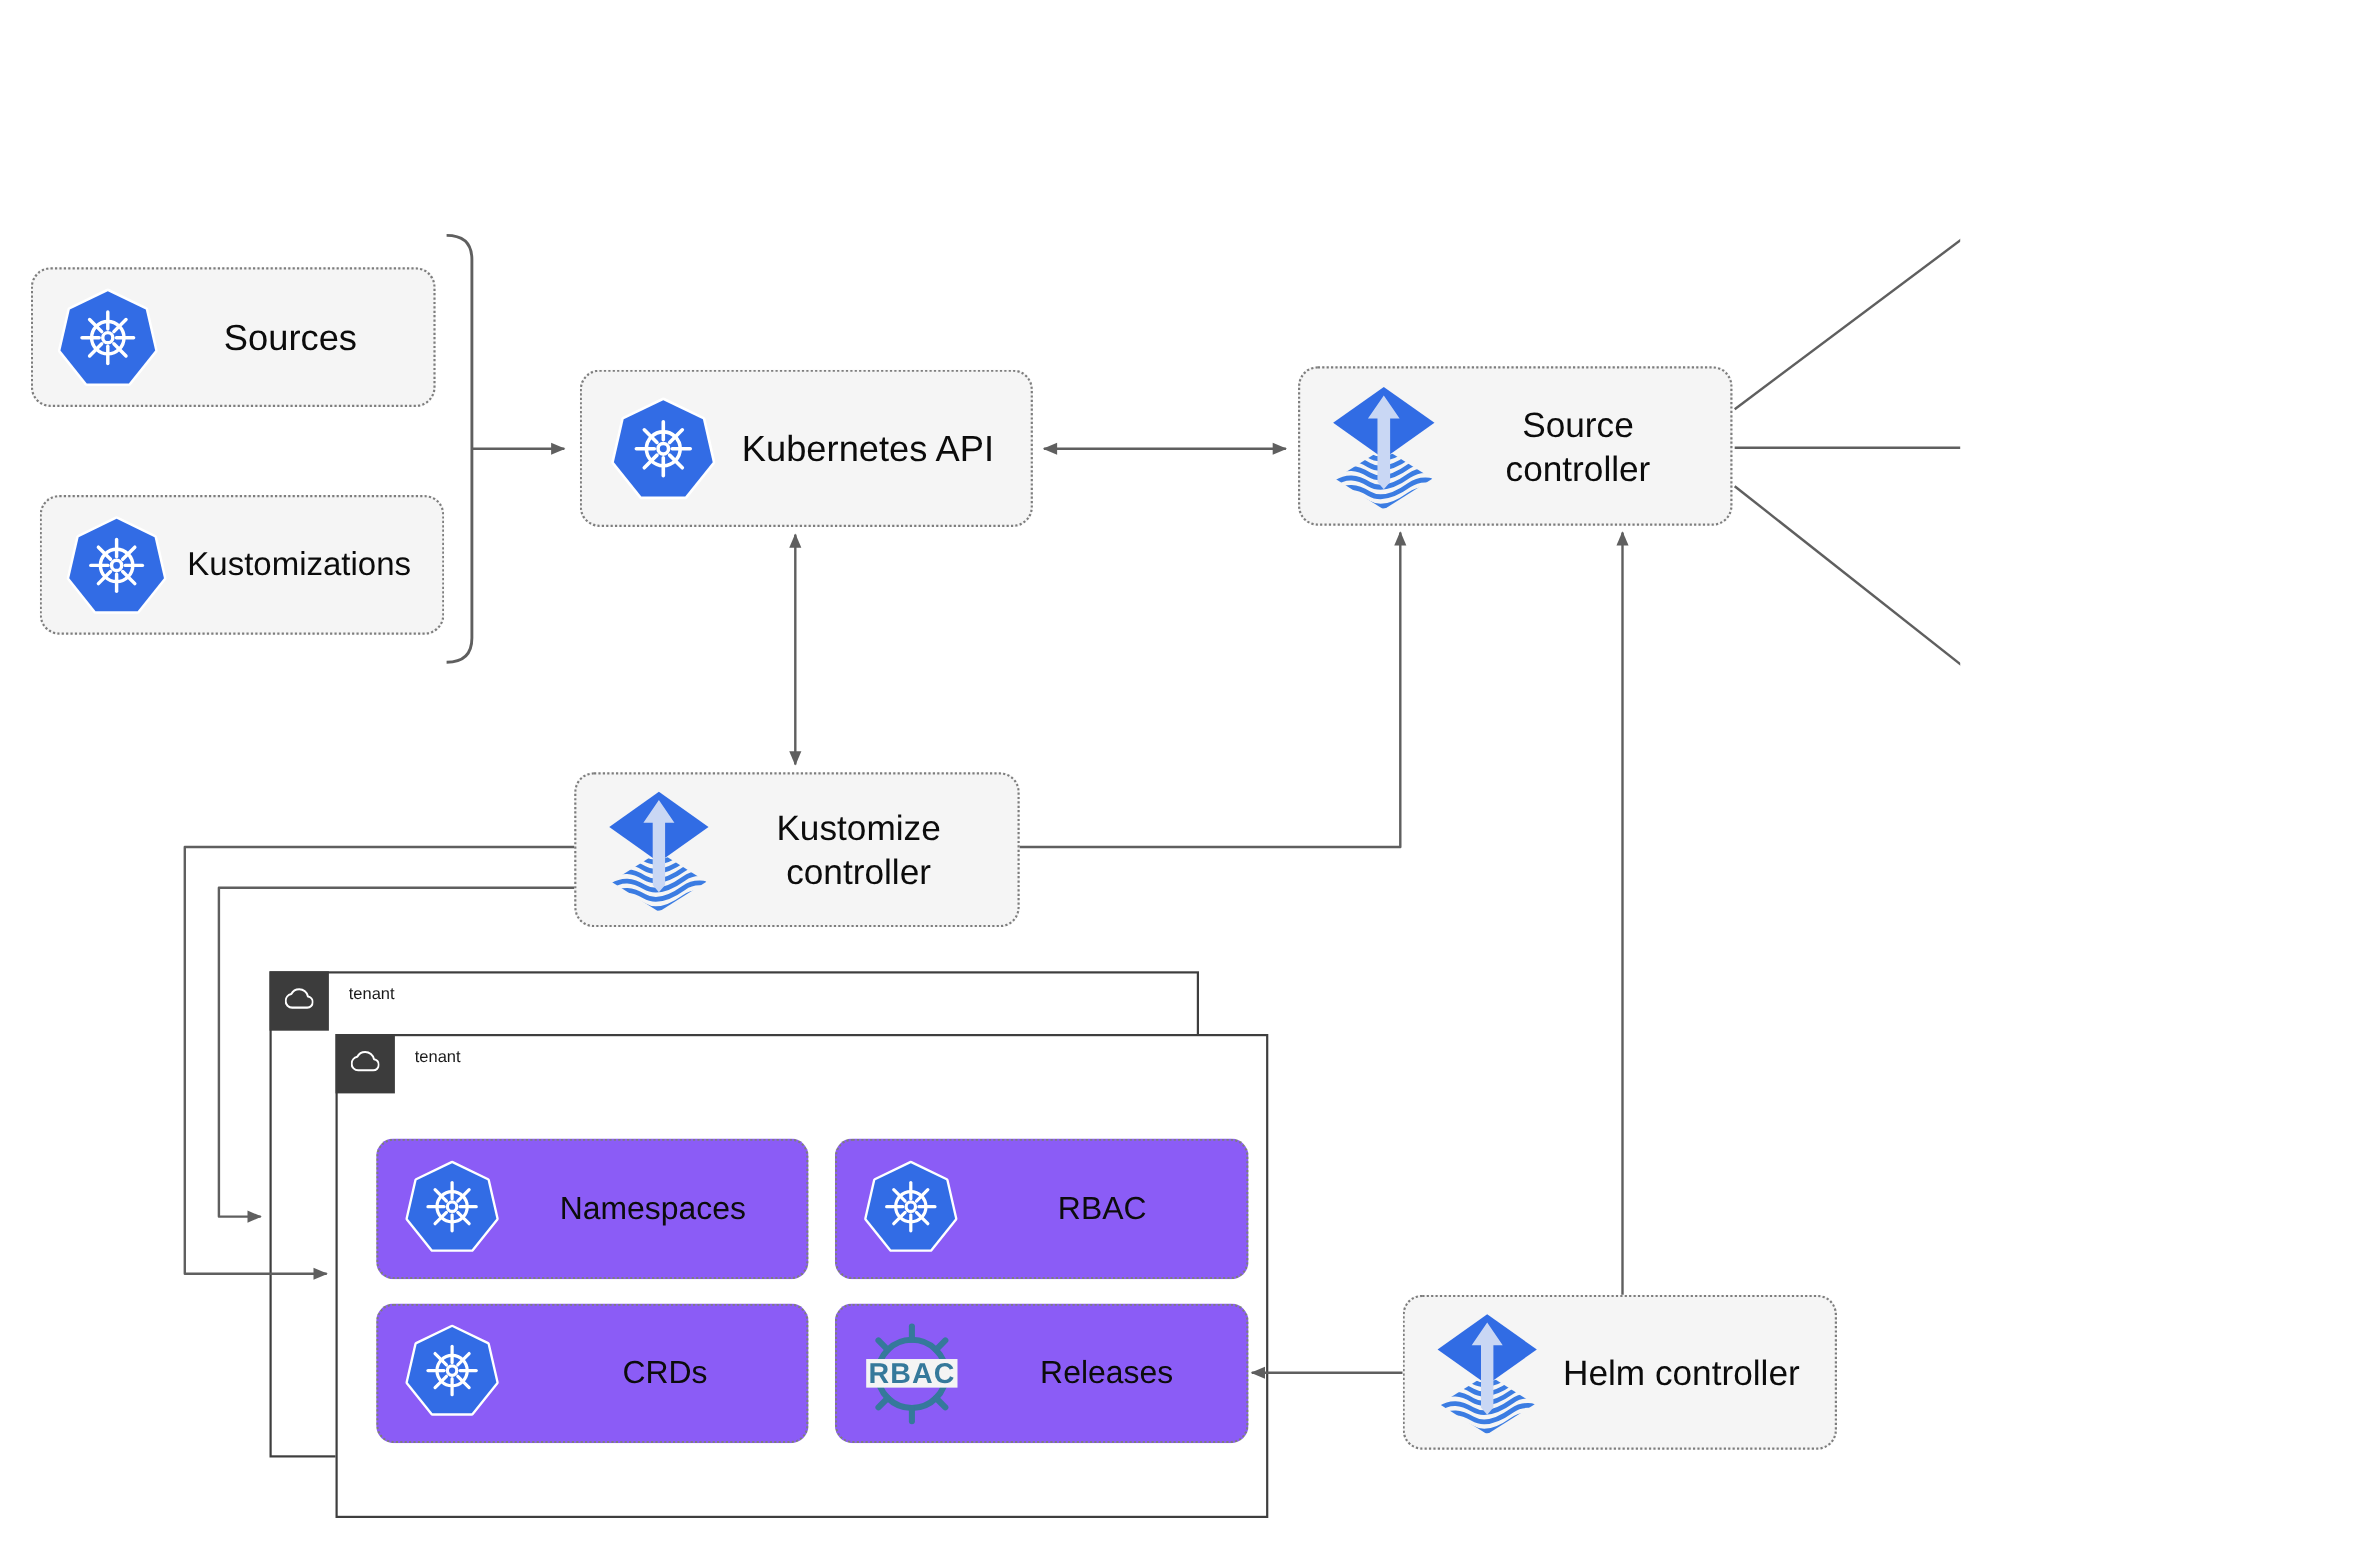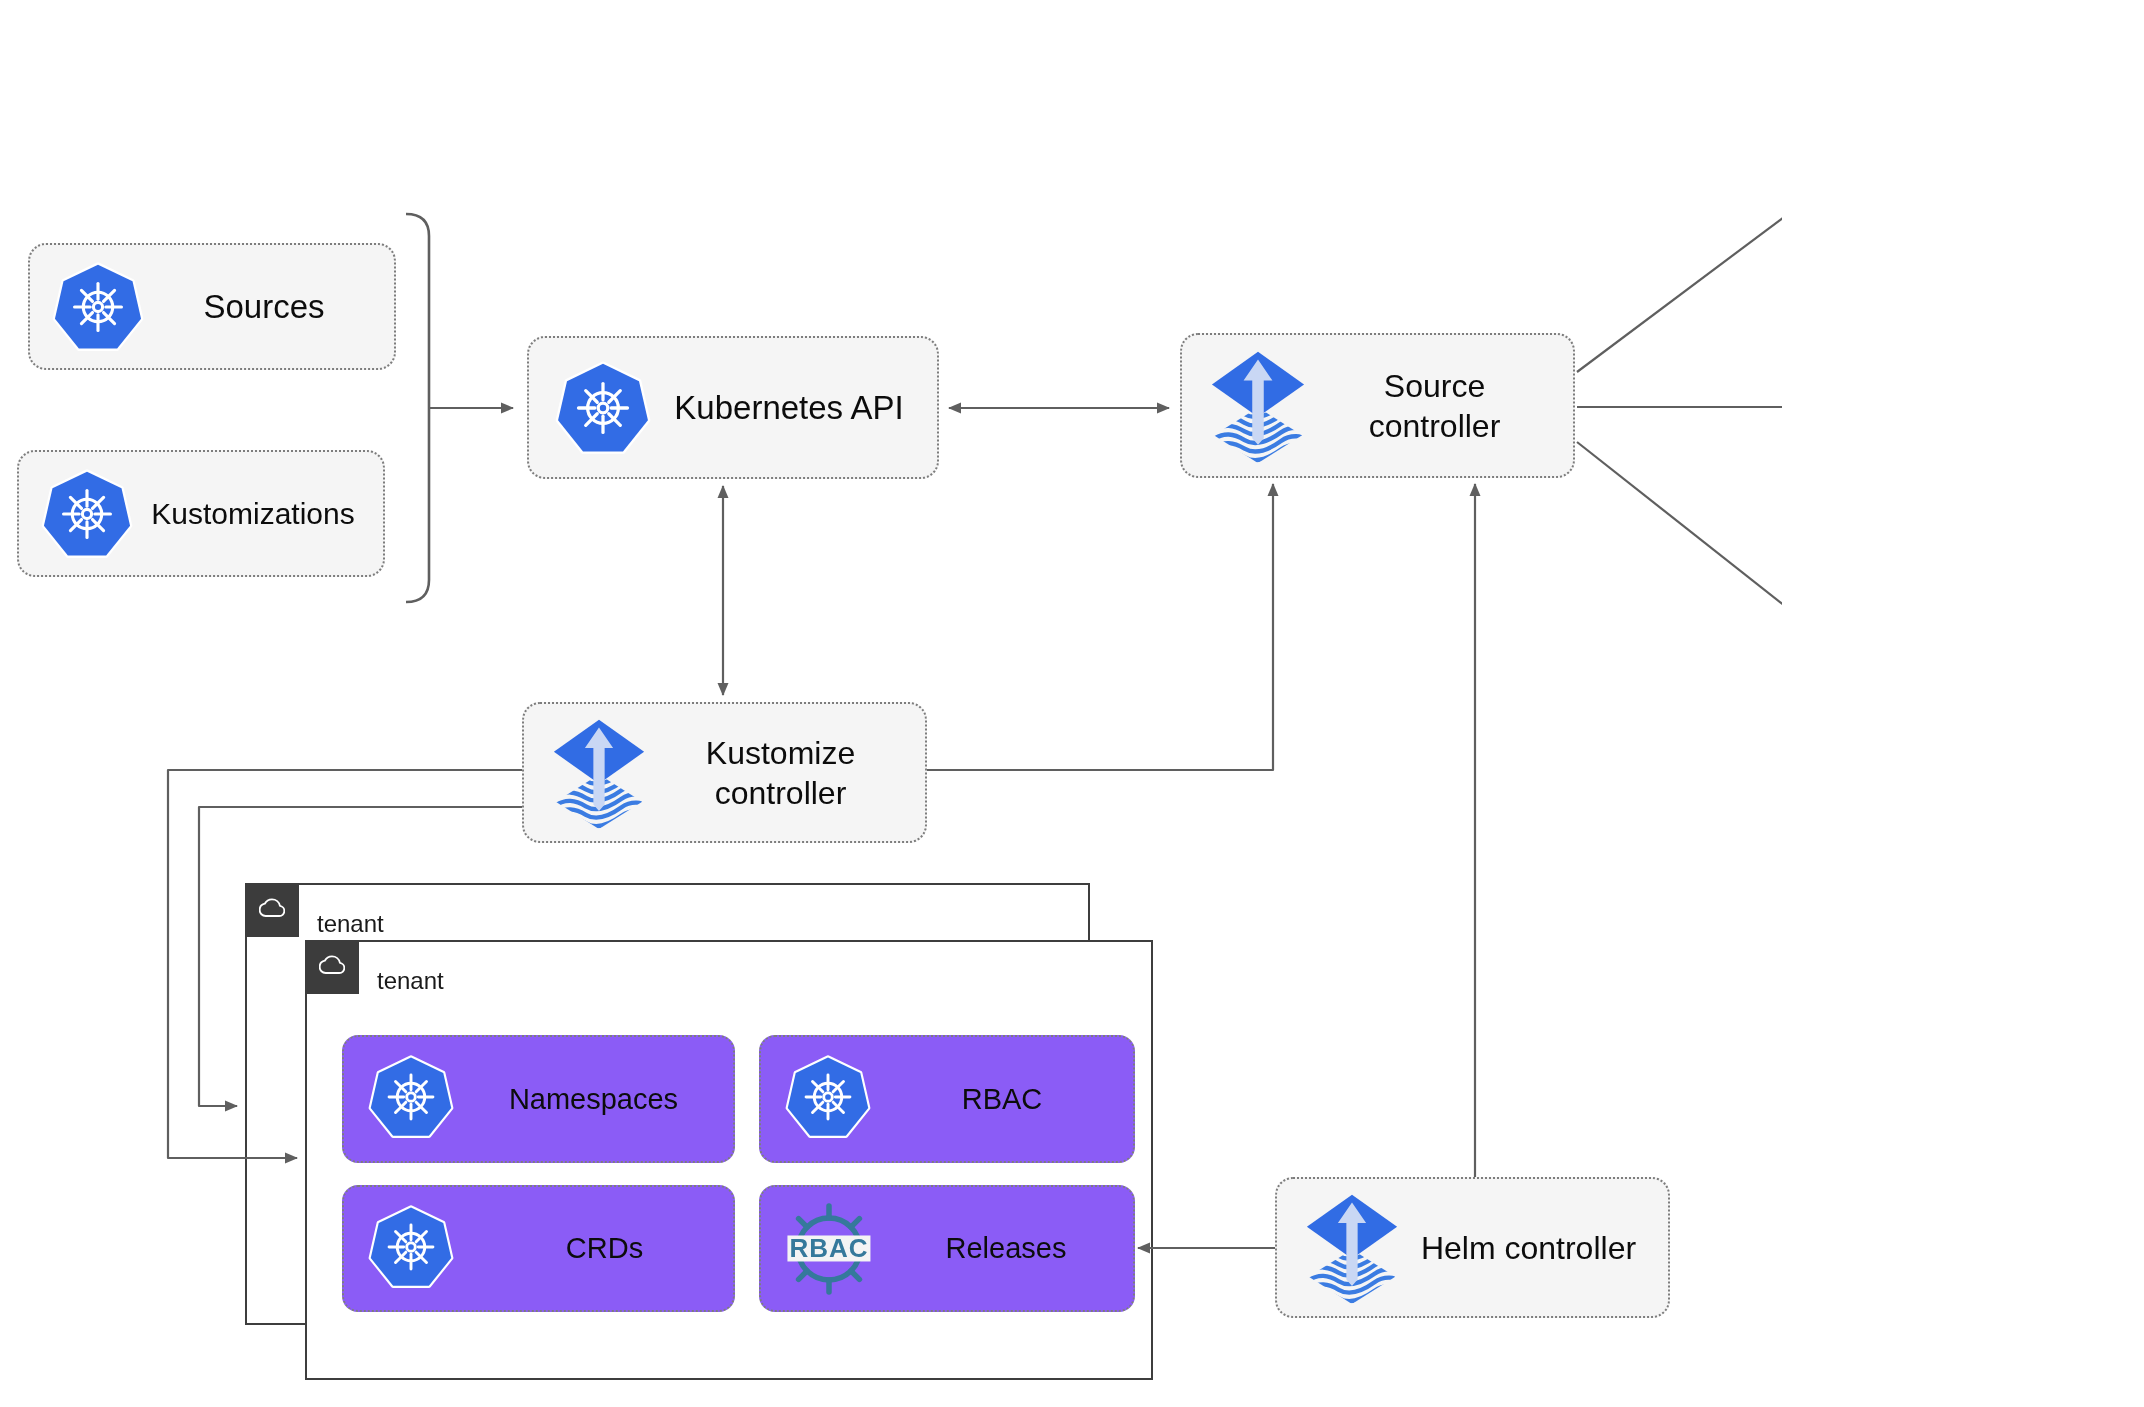--- a/index.html
+++ b/index.html
@@ -16,21 +16,21 @@
   .node .icon-wrap{flex:0 0 auto;display:flex;align-items:center;justify-content:center;}
 
   
   .remote{position:absolute;width:202px;height:202px;border-radius:50%;background:#f7f7f5;
           border:2px dashed #9a9a9a;display:flex;align-items:center;justify-content:center;z-index:3;box-sizing:border-box;}
 
   
   .tenant{position:absolute;background:#ffffff;border:2px solid #3e3e3e;box-sizing:border-box;}
   .tenant .tab{position:absolute;left:-2px;top:-2px;width:54px;height:54px;background:#3c3c3c;
                display:flex;align-items:center;justify-content:center;}
-  .tenant .tlabel{position:absolute;left:70px;top:25px;font-size:24px;color:#1a1a1a;}
+  .tenant .tlabel{position:absolute;left:70px;top:10px;font-size:15px;color:#1a1a1a;}
 
   .inner-node{position:absolute;background:#8b5cf6;border:2px dotted #7d7d7d;border-radius:16px;
               display:flex;align-items:center;z-index:4;box-sizing:border-box;}
   .inner-node .nlabel{flex:1;text-align:center;font-size:29px;color:#0c0c0c;}
 
   .helm-icon-wrap{position:relative;width:100px;height:100px;}
   .helm-word{position:absolute;left:50%;top:50%;transform:translate(-50%,-52%);
              font-size:26px;font-weight:bold;color:#35799b;letter-spacing:1px;
              background:#f4f4f4;padding:0 2px;line-height:1;}
   .ctrl .nlabel{font-size:32px;}
@@ -145,21 +145,21 @@
 
   <div class="node" style="left:28px;top:243px;width:368px;height:127px;">
     <span class="icon-wrap" style="margin-left:22px;">
       <svg width="92" height="92">
           <use href="#sym-k8s"></use>
         </svg>
     </span>
     <span class="nlabel">Sources</span>
   </div>
 
-  <div class="node" style="left:17px;top:450px;width:368px;height:127px;">
+  <div class="node" style="left:36px;top:450px;width:368px;height:127px;">
     <span class="icon-wrap" style="margin-left:22px;">
       <svg width="92" height="92">
           <use href="#sym-k8s"></use>
         </svg>
     </span>
     <span class="nlabel" style="font-size:30px;">Kustomizations</span>
   </div>
 
   <div class="node" style="left:527px;top:336px;width:412px;height:143px;">
     <span class="icon-wrap" style="margin-left:26px;">

